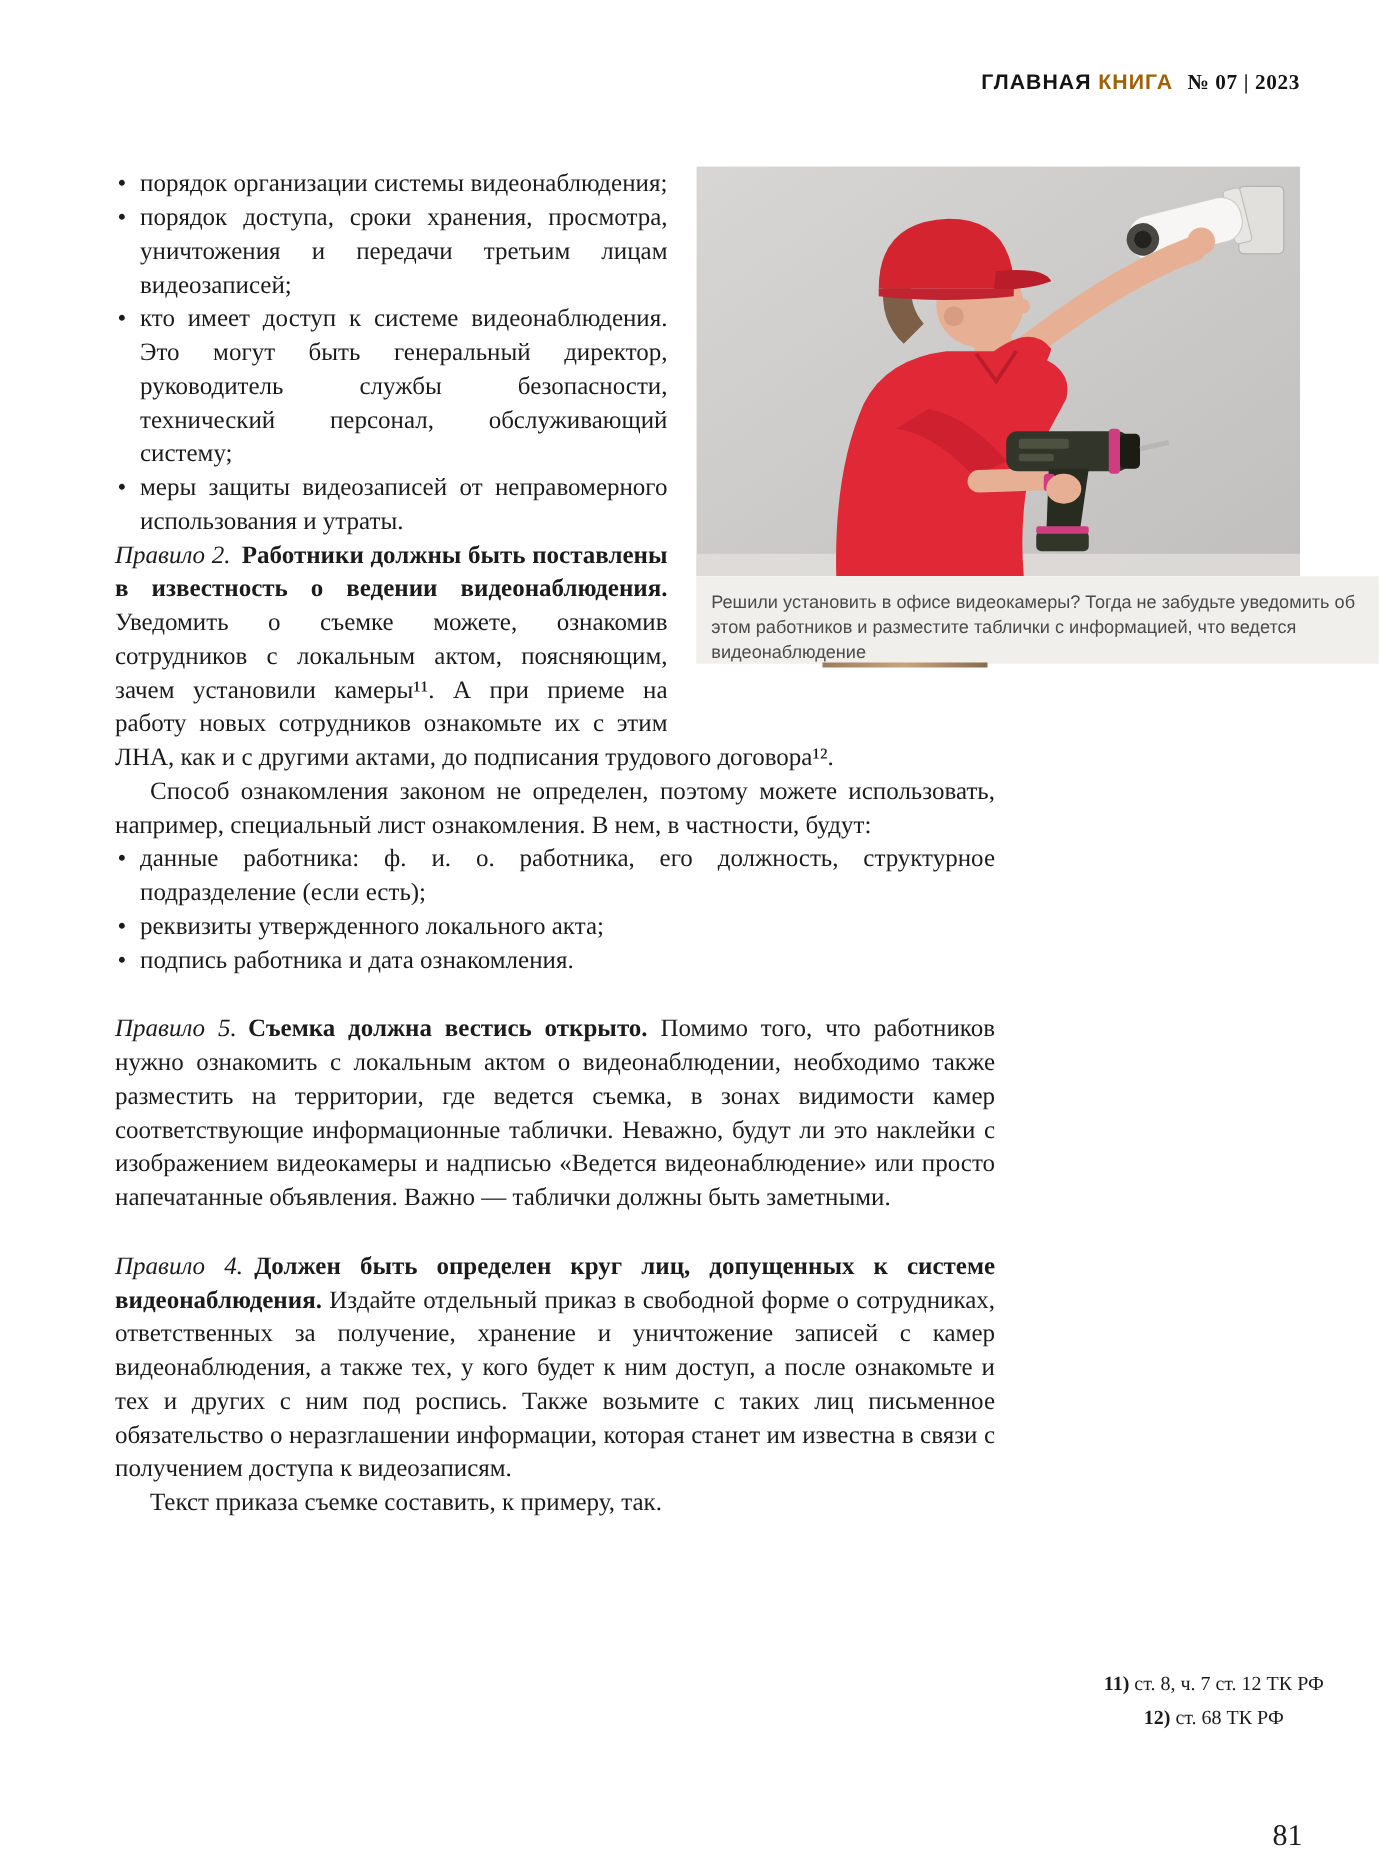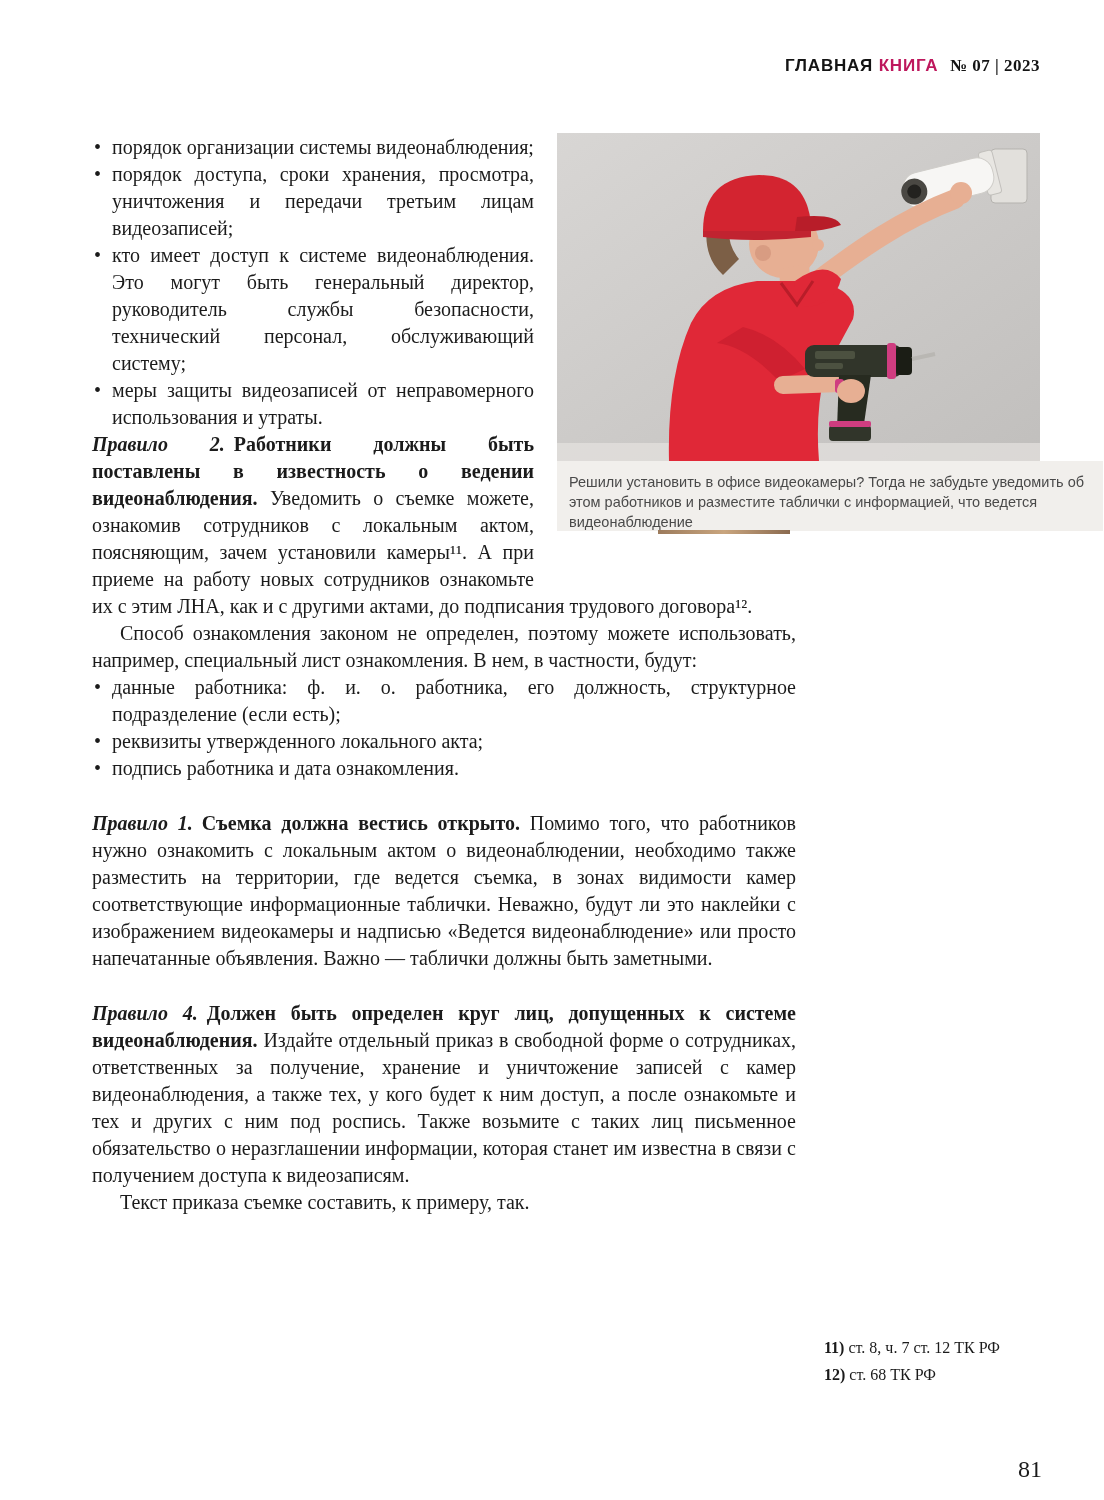--- a/index.html
+++ b/index.html
@@ -6,55 +6,55 @@
   #page{
     position:relative;width:1104px;height:1500px;background:#ffffff;
     font-family:"Liberation Serif", serif;color:#1b1b1b;overflow:hidden;
   }
   
   .hdr{
     position:absolute;top:56px;right:64px;white-space:nowrap;
     font-family:"Liberation Sans", sans-serif;font-weight:bold;font-size:17px;
     letter-spacing:0.8px;color:#141414;
   }
-  .hdr .brand-blue{color:#be185d;}
+  .hdr .brand-blue{color:#a16207;}
   .hdr .issue{font-family:"Liberation Serif", serif;letter-spacing:0.5px;margin-left:6px;margin-top:18px;}
   
   .article{
     position:absolute;left:92px;top:134px;width:704px;
     font-size:20px;line-height:27px;text-align:justify;
   }
   .img-spacer{float:right;width:262px;height:436px;}
   ul.blist{margin:0;padding:0;list-style:none;}
   ul.blist li{position:relative;padding-left:20px;}
   ul.blist li::before{content:"•";position:absolute;left:2px;top:0;}
   p.para{margin:0;text-indent:28px;}
   p.para.noindent{text-indent:0;}
   .rule{margin:24px 0 0 0;}
   .rule.gap-lg{margin-top:28px;}
-  .rule-label{font-style:italic;font-weight:bold;margin-right:9px;}
+  .rule-label{font-style:italic;font-weight:normal;margin-right:9px;}
   .rule-title{font-weight:bold;}
   
   .figure{
     position:absolute;left:557px;top:133px;width:483px;height:328px;overflow:hidden;
   }
   .figure svg{display:block;}
   .fig-caption{
     position:absolute;left:557px;top:461px;width:546px;height:70px;box-sizing:border-box;
     background:#f1efec;padding:11px 12px 0 12px;
     font-family:"Liberation Sans", sans-serif;font-size:14.5px;line-height:20px;color:#4a4a4a;
   }
   .fig-strip{
     position:absolute;left:658px;top:530px;width:132px;height:4px;
     background:linear-gradient(90deg,#9c7b5c,#c9a57e,#8a6a4f);
   }
   
   .footnotes{
-    position:absolute;left:824px;top:1334px;width:220px;
-    font-size:16px;line-height:27px;color:#1b1b1b;
+    position:absolute;left:861px;top:1334px;width:220px;
+    font-size:16px;line-height:27px;color:#1b1b1b;text-align:center;
   }
   .fn-num{font-weight:bold;margin-right:4px;}
   
   .pagenum{
     position:absolute;top:1456px;right:62px;font-size:24px;color:#1b1b1b;
   }
 </style>
 </head>
 <body>
 
@@ -145,21 +145,21 @@
 
     <p class="para">Способ ознакомления законом не определен, поэтому можете использовать, например, специальный лист ознакомления. В нем, в частности, будут:</p>
 
     <ul class="blist">
       <li>данные работника: ф. и. о. работника, его должность, структурное подразделение (если есть);</li>
       <li>реквизиты утвержденного локального акта;</li>
       <li>подпись работника и дата ознакомления.</li>
     </ul>
 
     <p class="para noindent rule gap-lg">
-      <span class="rule-label">Правило 1.</span><span class="rule-title">Съемка должна вестись открыто.</span>
+      <span class="rule-label">Правило 5.</span><span class="rule-title">Съемка должна вестись открыто.</span>
       <span>Помимо того, что работников нужно ознакомить с локальным актом о видеонаблюдении, необходимо также разместить на территории, где ведется съемка, в зонах видимости камер соответствующие информационные таблички. Неважно, будут ли это наклейки с изображением видеокамеры и надписью «Ведется видеонаблюдение» или просто напечатанные объявления. Важно — таблички должны быть заметными.</span>
     </p>
 
     <p class="para noindent rule gap-lg">
       <span class="rule-label">Правило 4.</span><span class="rule-title">Должен быть определен круг лиц, допущенных к системе видеонаблюдения.</span>
       <span>Издайте отдельный приказ в свободной форме о сотрудниках, ответственных за получение, хранение и уничтожение записей с камер видеонаблюдения, а также тех, у кого будет к ним доступ, а после ознакомьте и тех и других с ним под роспись. Также возьмите с таких лиц письменное обязательство о неразглашении информации, которая станет им известна в связи с получением доступа к видеозаписям.</span>
     </p>
 
     <p class="para">Текст приказа съемке составить, к примеру, так.</p>
   </div>

